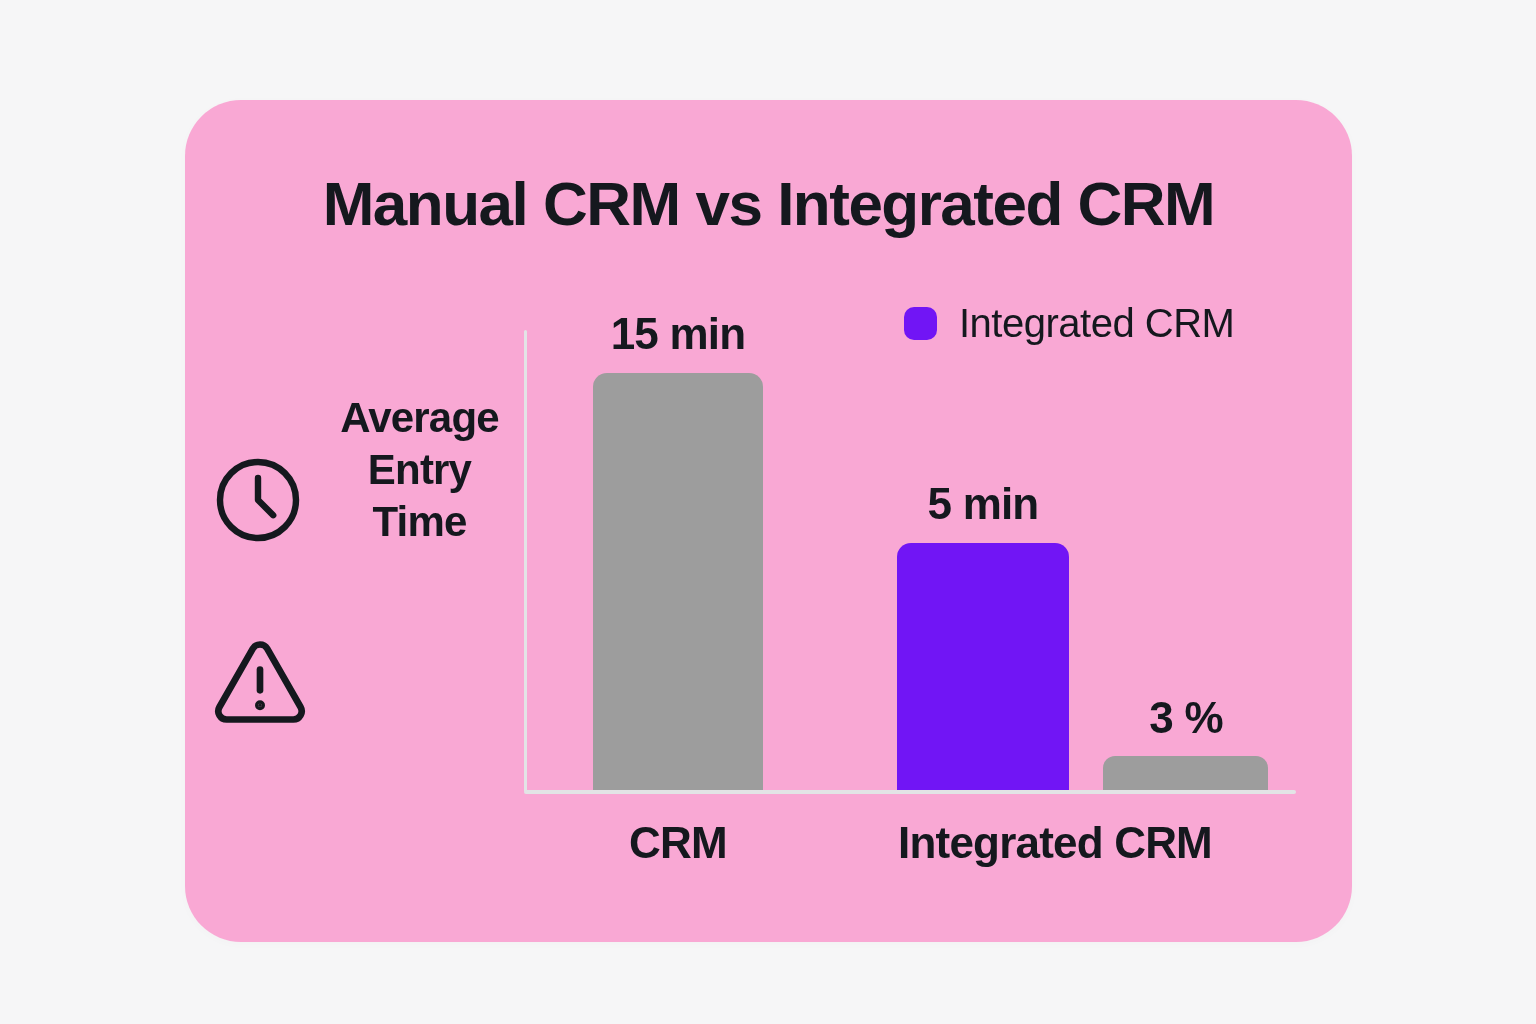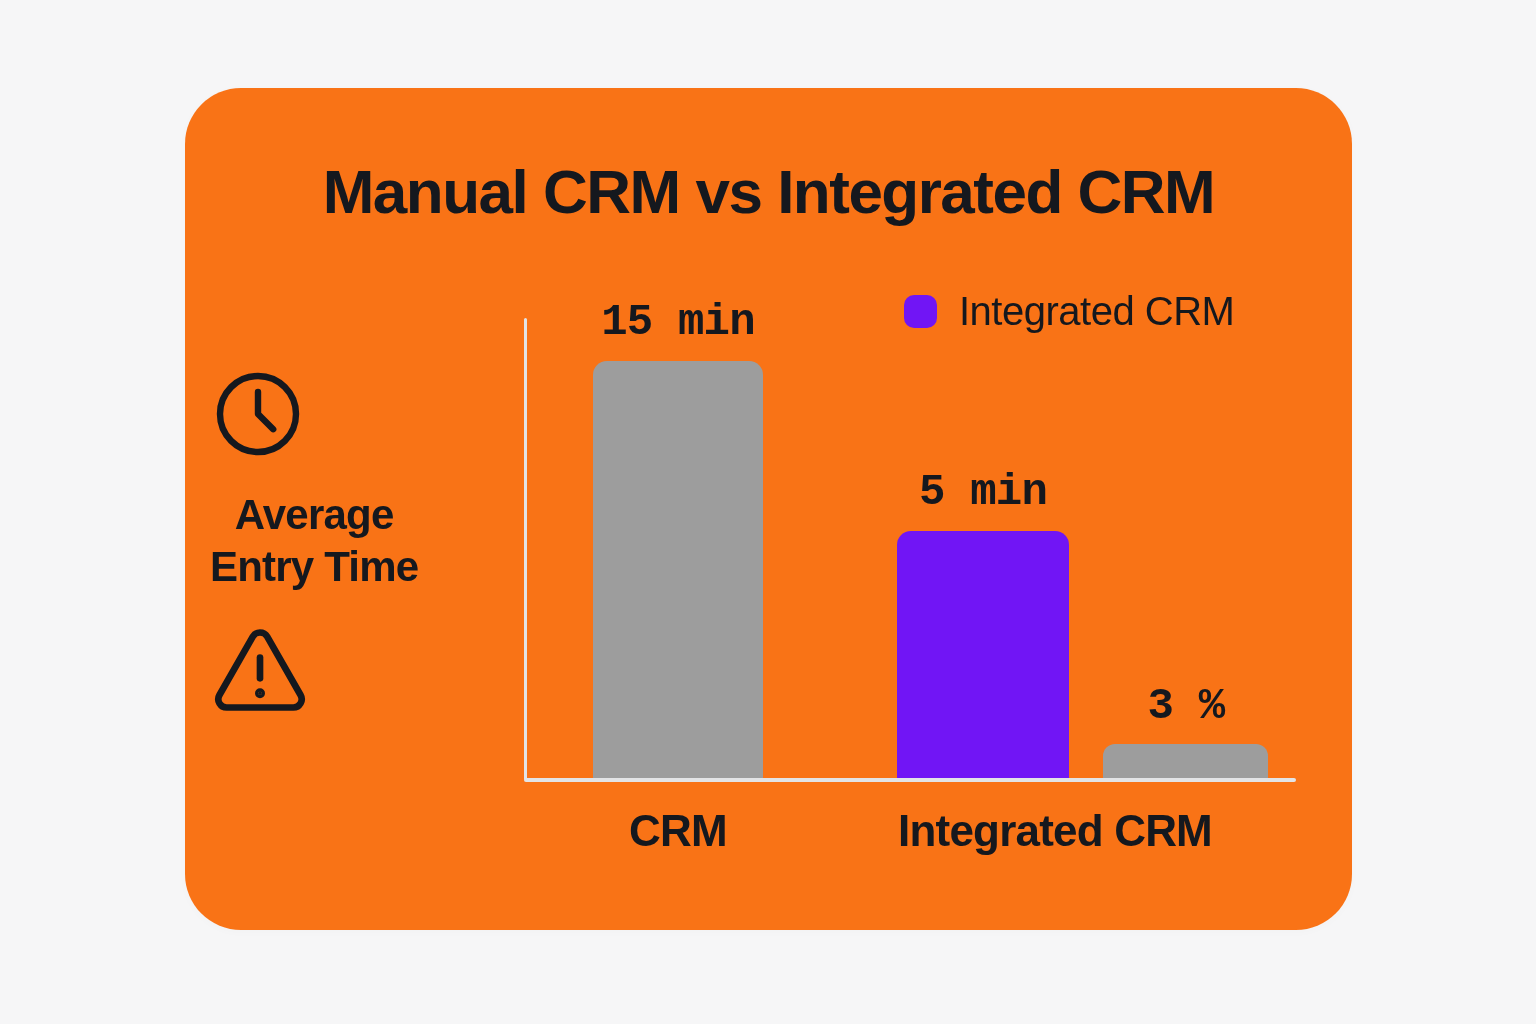--- a/index.html
+++ b/index.html
@@ -3,58 +3,58 @@
 <meta charset="utf-8">
 <style>
   html,body{margin:0;padding:0;}
   body{
     width:1536px;height:1024px;position:relative;overflow:hidden;
     background:#f6f6f7;
     font-family:"Liberation Sans", sans-serif;
     color:#15181e;
   }
   .card{
-    position:absolute;left:185px;top:88px;width:1167px;height:842px;
-    background:#f97316;border-radius:56px;
+    position:absolute;left:185px;top:100px;width:1167px;height:842px;
+    background:#f9a8d4;border-radius:56px;
     box-shadow:0 2px 10px rgba(0,0,0,0.02);
   }
   .abs{position:absolute;}
   .center-text{text-align:center;}
 
   .title{
     left:0;top:70px;width:100%;
     font-size:62px;font-weight:700;letter-spacing:-1.5px;line-height:1.1;
   }
 
   .legend{
     left:719px;top:201px;display:flex;align-items:center;gap:22px;
   }
   .legend-swatch{
     width:33px;height:33px;border-radius:10px;background:#7115f5;flex:0 0 auto;
   }
   .legend-label{font-size:40px;font-weight:500;letter-spacing:-0.5px;}
 
-  .metric{left:25px;width:310px;display:flex;flex-direction:column;align-items:flex-start;gap:13px;}
+  .metric{left:25px;width:310px;display:flex;flex-direction:row;align-items:flex-end;gap:13px;}
   .metric-entry{top:278px;}
   .metric-error{top:536px;}
   .metric svg{display:block;}
   .metric-label{
     font-size:42px;font-weight:600;letter-spacing:-0.8px;line-height:52px;margin-top:14px;
   }
 
   .y-axis{left:339px;top:230px;width:3px;height:462px;background:#e3e4e6;border-radius:2px;}
   .x-axis{left:339px;top:690px;width:772px;height:4px;background:#e3e4e6;border-radius:2px;}
 
   .bar{border-radius:14px 14px 0 0;}
   .bar-1{left:408px;top:273px;width:170px;height:417px;background:#9d9d9d;}
   .bar-2{left:712px;top:443px;width:172px;height:247px;background:#7115f5;}
   .bar-3{left:918px;top:656px;width:165px;height:34px;background:#9d9d9d;border-radius:12px 12px 0 0;}
 
   .value-label{
-    width:300px;font-size:44px;font-weight:700;letter-spacing:-0.8px;line-height:48px;font-family:Liberation Mono, monospace;
+    width:300px;font-size:44px;font-weight:700;letter-spacing:-0.8px;line-height:48px;
   }
   .value-1{left:343px;top:210px;}
   .value-2{left:648px;top:380px;}
   .value-3{left:851px;top:594px;}
 
   .x-label{
     font-size:44px;font-weight:700;letter-spacing:-0.8px;line-height:54px;top:716px;
   }
   .x-label-manual{left:343px;width:300px;}
   .x-label-integrated{left:570px;width:600px;}

